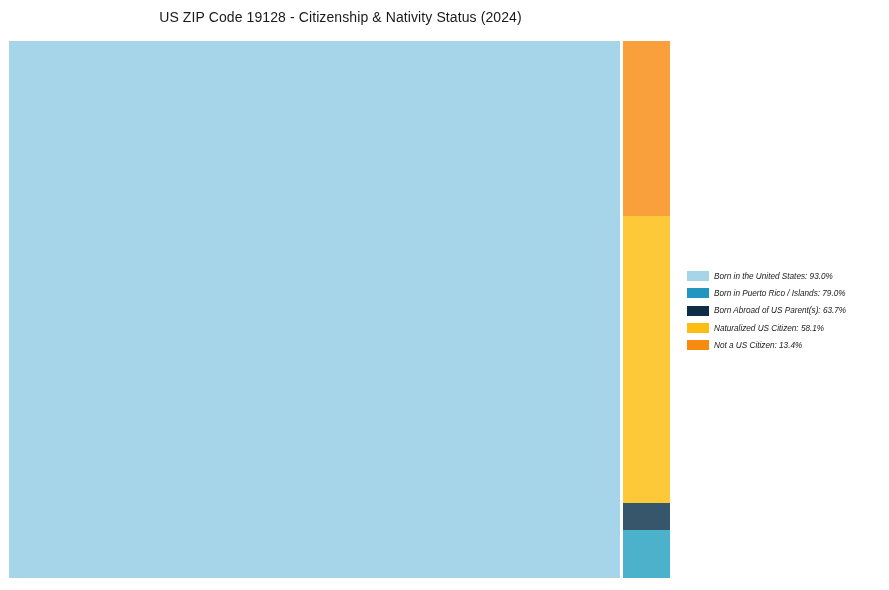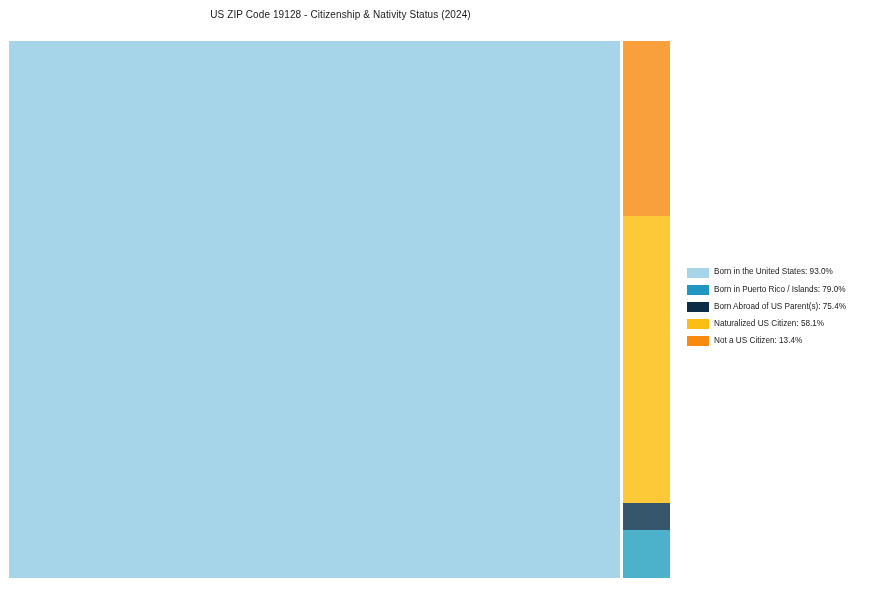--- a/index.html
+++ b/index.html
@@ -16,21 +16,21 @@
     -webkit-font-smoothing: antialiased;
   }
 
   
   #chart-title {
     position: absolute;
     left: 0;
     top: 9px;
     width: 681px;
     text-align: center;
-    font-size: 10px;
+    font-size: 14px;
     color: #1a1a1a;
     letter-spacing: 0.1px;
     white-space: nowrap;
   }
 
   
   #plot-area {
     position: absolute;
     left: 9px;
     top: 41px;
@@ -47,22 +47,23 @@
 
   
   #legend {
     position: absolute;
     left: 687px;
     top: 264px;
     width: 200px;
   }
   .legend-row {
     display: flex;
-    align-items: center;
+    align-items: flex-end;
     height: 17.2px;
+    font-style: italic;
   }
   .legend-swatch {
     width: 22px;
     height: 10px;
     flex: 0 0 auto;
     margin-right: 5px;
   }
   .legend-label {
     font-size: 8.2px;
     color: #1a1a1a;
@@ -89,21 +90,21 @@
 <div class="legend-row">
       <span class="legend-swatch" style="background: rgb(166, 213, 234);"></span>
       <span class="legend-label">Born in the United States: 93.0%</span>
     </div>
     <div class="legend-row">
       <span class="legend-swatch" style="background: rgb(33, 150, 192);"></span>
       <span class="legend-label">Born in Puerto Rico / Islands: 79.0%</span>
     </div>
     <div class="legend-row">
       <span class="legend-swatch" style="background: rgb(13, 44, 69);"></span>
-      <span class="legend-label">Born Abroad of US Parent(s): 75.4%</span>
+      <span class="legend-label">Born Abroad of US Parent(s): 63.7%</span>
     </div>
     <div class="legend-row">
       <span class="legend-swatch" style="background: rgb(253, 190, 20);"></span>
       <span class="legend-label">Naturalized US Citizen: 58.1%</span>
     </div>
     <div class="legend-row">
       <span class="legend-swatch" style="background: rgb(249, 138, 16);"></span>
       <span class="legend-label">Not a US Citizen: 13.4%</span>
     </div>
   </div>

